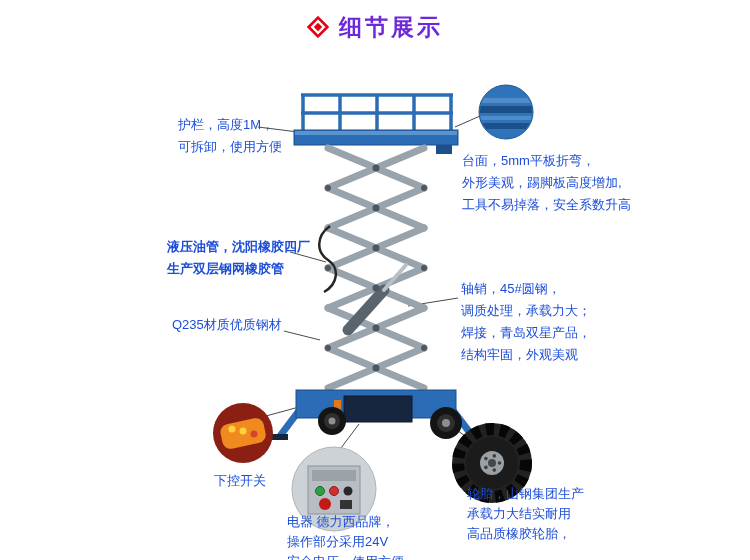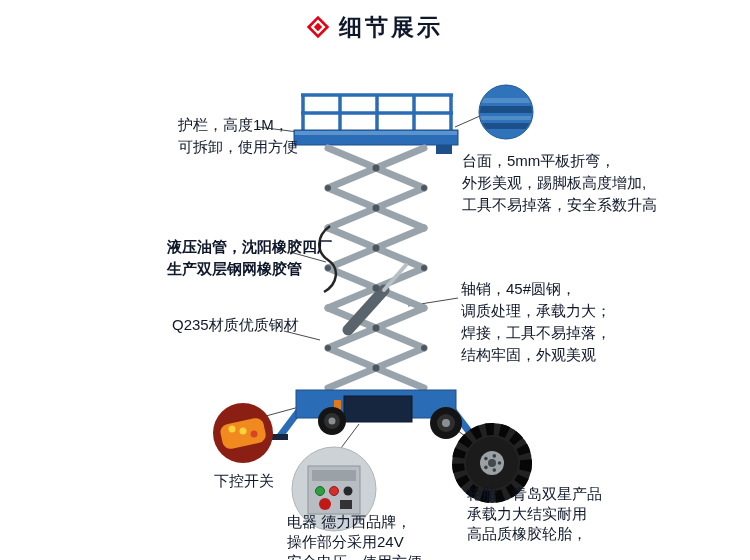--- a/index.html
+++ b/index.html
@@ -5,25 +5,25 @@
   html,body{margin:0;padding:0;background:#ffffff;}
   #canvas{
     position:relative;width:750px;height:560px;background:#ffffff;
     overflow:hidden;font-family:"Liberation Sans","DejaVu Sans",sans-serif;
   }
   #title-bar{
     position:absolute;top:10px;left:0;width:750px;height:34px;
     display:flex;align-items:center;justify-content:center;gap:10px;
   }
   #title-text{
-    color:#0f172a;font-size:23px;font-weight:bold;letter-spacing:3px;
+    color:#6d28d9;font-size:23px;font-weight:bold;letter-spacing:3px;
   }
   #lift-svg{position:absolute;left:0;top:0;}
   .callout{
-    position:absolute;color:#0f172a;font-size:15px;line-height:22px;
+    position:absolute;color:#1d4ed8;font-size:13px;line-height:22px;
     white-space:nowrap;
   }
   .callout.tight{line-height:20px;}
 </style>
 </head>
 <body>
 
 <div id="canvas">
 
   <div id="title-bar">
@@ -198,33 +198,33 @@
     <div>生产双层钢网橡胶管</div>
   </div>
 
   <div class="callout" style="left:172px;top:314px;">
     <div>Q235材质优质钢材</div>
   </div>
 
   <div class="callout" style="left:461px;top:278px;">
     <div>轴销，45#圆钢，</div>
     <div>调质处理，承载力大；</div>
-    <div>焊接，工具不易掉落，</div>
+    <div>焊接，青岛双星产品，</div>
     <div>结构牢固，外观美观</div>
   </div>
 
   <div class="callout" style="left:214px;top:470px;">
     <div>下控开关</div>
   </div>
 
   <div class="callout tight" style="left:287px;top:512px;">
     <div>电器 德力西品牌，</div>
     <div>操作部分采用24V</div>
     <div>安全电压，使用方便</div>
   </div>
 
   <div class="callout tight" style="left:467px;top:484px;">
-    <div>轮胎，青岛双星产品</div>
+    <div>轮胎，山钢集团生产</div>
     <div>承载力大结实耐用</div>
     <div>高品质橡胶轮胎，</div>
   </div>
 
 </div>
 
 </body></html>

